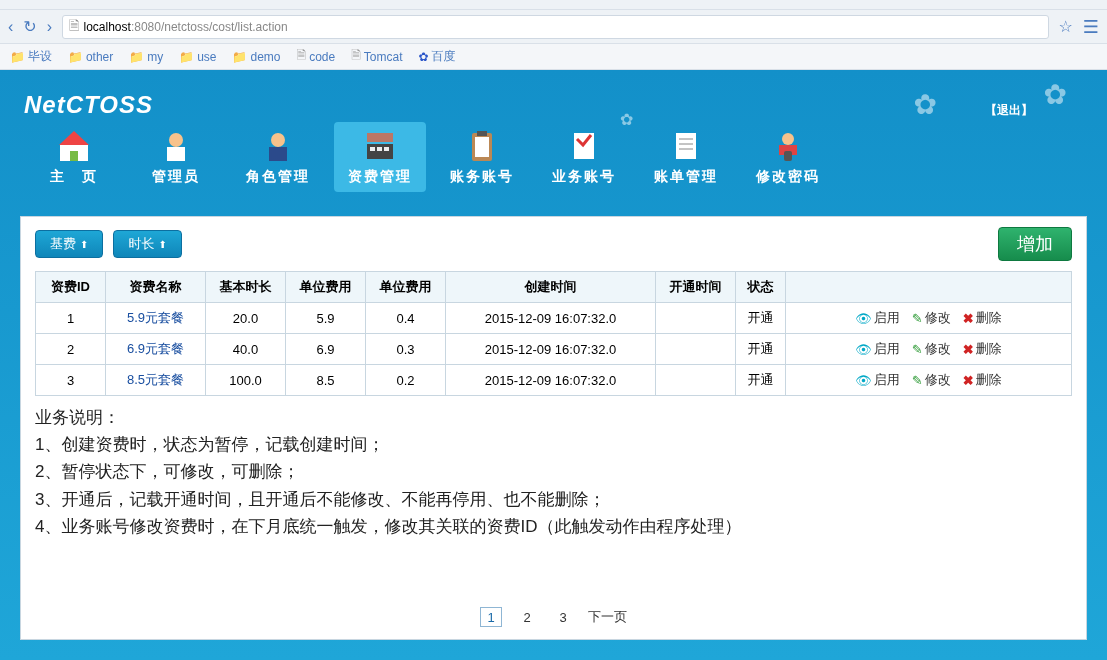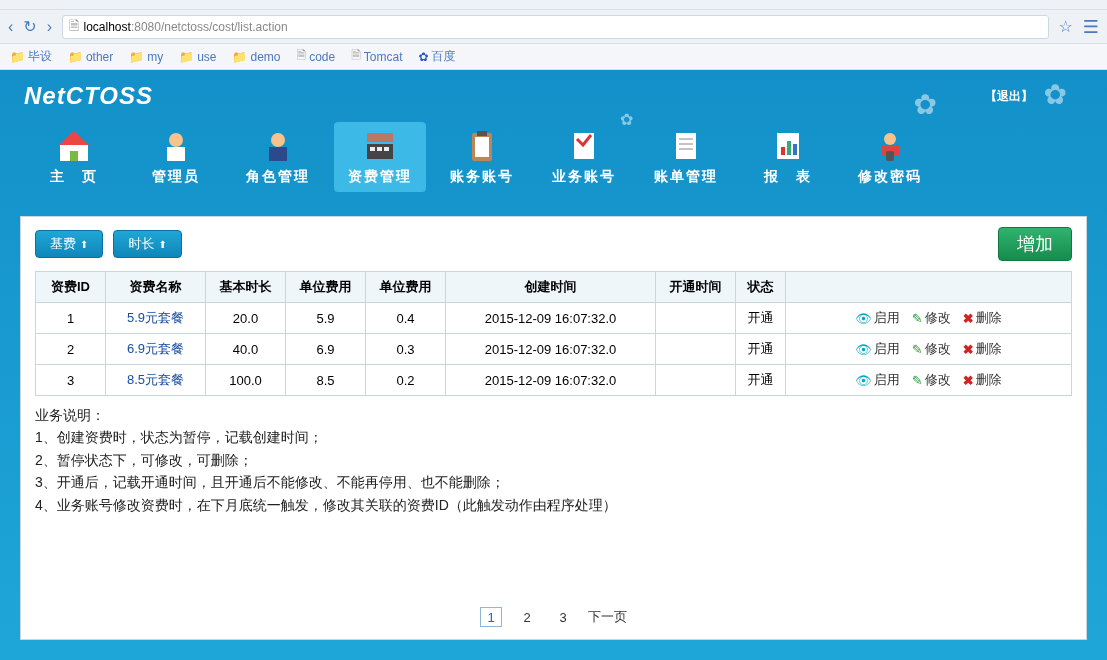--- a/index.html
+++ b/index.html
@@ -15,21 +15,21 @@
 .url-path{color:#888}
 .menu-ico{font-size:18px;color:#4a7bbf}
 .bm-row{display:flex;align-items:center;height:26px;background:#f4f6f9;padding:0 10px;gap:16px;color:#444;border-bottom:1px solid #d9e0e8}
 .bm-item{display:flex;align-items:center;gap:3px;color:#4a7bbf}
 .bm-folder{color:#f4b63e}
 .bm-page{color:#999}
 .bm-baidu{color:#2b56c9}
 
 
 .app{position:relative;background:linear-gradient(#1390c9,#1fa6d8);height:590px}
-.hdr{height:52px;display:flex;align-items:center;padding:3px 24px;color:#fff}
+.hdr{height:52px;display:flex;align-items:flex-end;padding:3px 24px;color:#fff}
 .logo{font-size:24px;font-weight:bold;font-style:italic;letter-spacing:1px}
 .logout{margin-left:auto;margin-right:50px;color:#fff;font-weight:bold}
 .logout::before{content:"【"}.logout::after{content:"】"}
 .dandelion{position:absolute;color:rgba(255,255,255,.5);font-size:28px;pointer-events:none}
 
 
 .nav{height:80px;display:flex;align-items:flex-start;padding:0 28px;gap:10px}
 .nav-item{width:92px;display:flex;flex-direction:column;align-items:center;gap:4px;padding:6px 0;border-radius:4px;color:#fff}
 .nav-item.active{background:#3cb9e6}
 .nav-label{font-size:14px;font-weight:bold;letter-spacing:2px}
@@ -44,21 +44,21 @@
 
 table.data{width:calc(100% - 28px);margin:0 14px;border-collapse:collapse}
 table.data th,table.data td{border:1px solid #c8d6e0;padding:6px 4px;text-align:center;font-size:13px}
 table.data th{background:#eef6fa;font-weight:bold}
 .pkg-link{color:#1a4fa0;cursor:pointer}
 .act{display:inline-flex;align-items:center;gap:2px;margin:0 6px;cursor:pointer;color:#333}
 .ico-eye{color:#00a8c6}
 .ico-edit{color:#2e9a36}
 .ico-del{color:#d02323;font-weight:bold}
 
-.notes{padding:8px 14px;font-size:14px;color:#222;line-height:1.6}
+.notes{padding:8px 14px;font-size:17px;color:#222;line-height:1.6}
 
 .pager{margin-top:auto;display:flex;justify-content:center;align-items:center;gap:14px;padding:12px 0;font-size:13px;color:#333}
 .page-num{width:22px;height:20px;display:flex;align-items:center;justify-content:center;cursor:pointer}
 .page-num.cur{border:1px solid #8fb6d4;color:#1a6aa8}
 </style>
 </head>
 <body>
 
 <div class="chrome-top"></div>
 <div class="url-row">
@@ -181,31 +181,20 @@
     <div class="nav-item">
       <span class="nav-ico">
           <svg width="34" height="34">
             <rect x="7" y="4" width="20" height="26" fill="#fff"></rect>
             <line x1="10" y1="10" x2="24" y2="10" stroke="#888"></line>
             <line x1="10" y1="15" x2="24" y2="15" stroke="#888"></line>
             <line x1="10" y1="20" x2="24" y2="20" stroke="#888"></line>
           </svg>
         </span>
       <span class="nav-label">账单管理</span>
-    </div>
-    <div class="nav-item">
-      <span class="nav-ico">
-          <svg width="34" height="34">
-            <rect x="6" y="4" width="22" height="26" fill="#fff"></rect>
-            <rect x="10" y="18" width="4" height="8" fill="#d33"></rect>
-            <rect x="16" y="12" width="4" height="14" fill="#3a7"></rect>
-            <rect x="22" y="15" width="4" height="11" fill="#37b"></rect>
-          </svg>
-        </span>
-      <span class="nav-label">报　表</span>
     </div>
     <div class="nav-item">
       <span class="nav-ico">
           <svg width="34" height="34">
             <circle cx="17" cy="10" r="6" fill="#f7c28b"></circle>
             <rect x="8" y="16" width="18" height="10" fill="#d44"></rect>
             <rect x="13" y="22" width="8" height="10" rx="2" fill="#555"></rect>
           </svg>
         </span>
       <span class="nav-label">修改密码</span>

